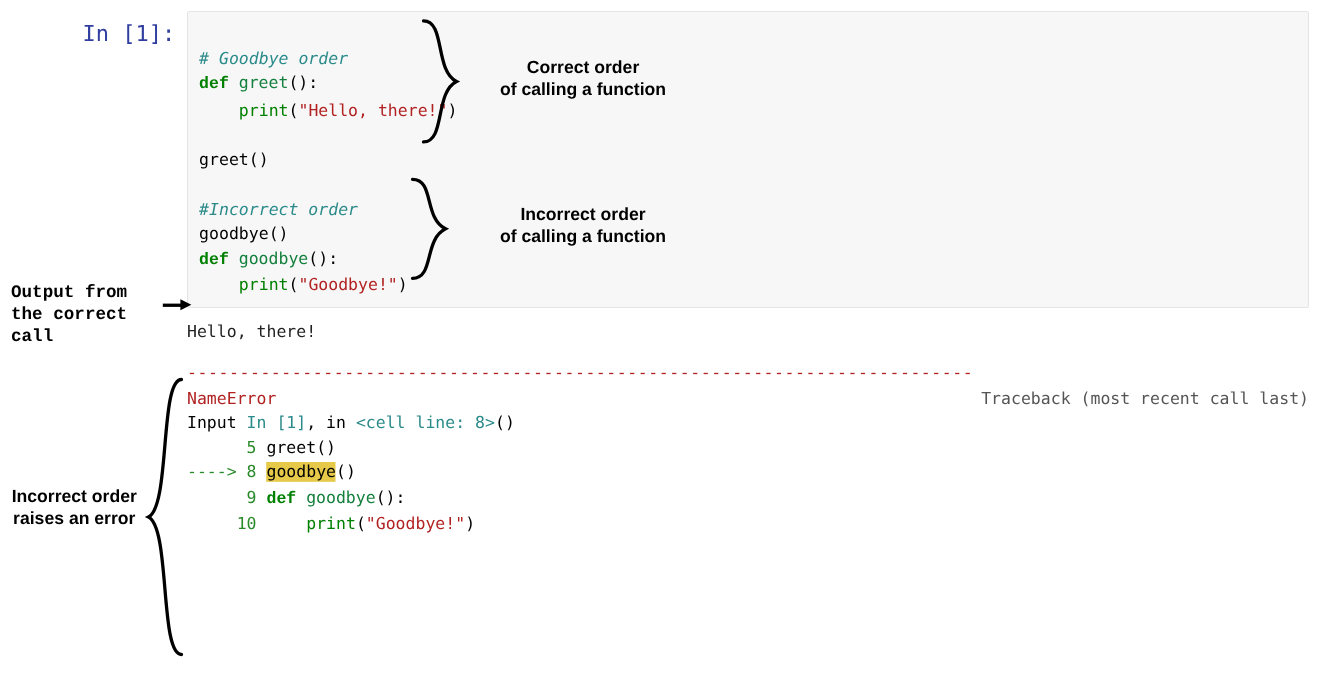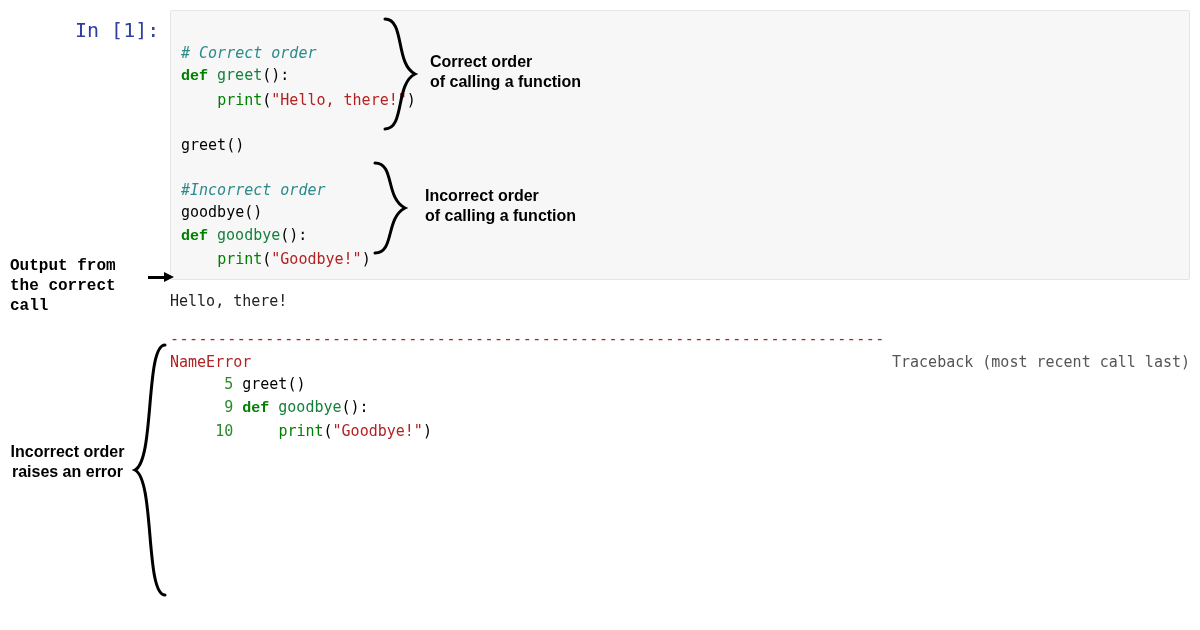--- a/index.html
+++ b/index.html
@@ -57,21 +57,21 @@
   }
   .err-name { color: #b22222; }
   .err-right { color: #555; }
   .green-arrow { color: #2b8a2b; }
   .num-green { color: #2b8a2b; }
   .highlight { background: #e6c949; }
   .ann {
     position: absolute;
     font-weight: 700;
     color: #000;
-    text-align: left;
+    text-align: center;
     line-height: 1.25;
     font-size: 16px;
   }
   .brace {
     position: absolute;
     pointer-events: none;
   }
   .arrow-line {
     position: absolute;
     height: 3px;
@@ -85,42 +85,44 @@
     border-left: 10px solid #000;
   }
 </style>
 </head>
 <body>
 
 <div class="cell">
   <div class="prompt">In [1]:</div>
 
   <div class="codebox mono">
-<span class="comment"># Correct order</span>
+<span class="comment"># Goodbye order</span>
 <span class="kw">def</span> <span class="fn">greet</span><span>():</span>
 <span>    </span><span class="builtin">print</span><span>(</span><span class="str">"Hello, there!"</span><span>)</span>
 <span></span>
 <span>greet()</span>
 <span></span>
 <span class="comment">#Incorrect order</span>
 <span>goodbye()</span>
 <span class="kw">def</span> <span class="fn">goodbye</span><span>():</span>
 <span>    </span><span class="builtin">print</span><span>(</span><span class="str">"Goodbye!"</span><span>)</span></div>
 
   <div class="output mono">Hello, there!</div>
 
   <div class="dashline mono">---------------------------------------------------------------------------</div>
 
   <div class="mono" style="display:flex; justify-content:space-between;">
     <span class="err-name">NameError</span>
     <span class="err-right">Traceback (most recent call last)</span>
   </div>
 
+  <div class="mono"><span>Input </span><span style="color:#2b8a8a">In [1]</span><span>, in </span><span style="color:#2b8a8a">&lt;cell line: 8&gt;</span><span>()</span></div>
 
   <div class="mono"><span class="num-green">      5 </span><span>greet()</span></div>
+  <div class="mono"><span class="green-arrow">----&gt; </span><span class="num-green">8 </span><span class="highlight">goodbye</span><span>()</span></div>
   <div class="mono"><span class="num-green">      9 </span><span class="kw">def</span><span> </span><span class="fn">goodbye</span><span>():</span></div>
   <div class="mono"><span class="num-green">     10 </span><span>    </span><span class="builtin">print</span><span>(</span><span class="str">"Goodbye!"</span><span>)</span></div>
 
 </div>
 
 <svg class="brace" style="left:380px; top:14px;" width="40" height="120">
   <path d="M5,5 C25,5 15,50 35,60 C15,70 25,115 5,115" stroke="#000" stroke-width="3" fill="none" stroke-linecap="round"></path>
 </svg>
 <div class="ann" style="left:430px; top:52px; width:200px; white-space:pre-line;">Correct order
 of calling a function</div>

